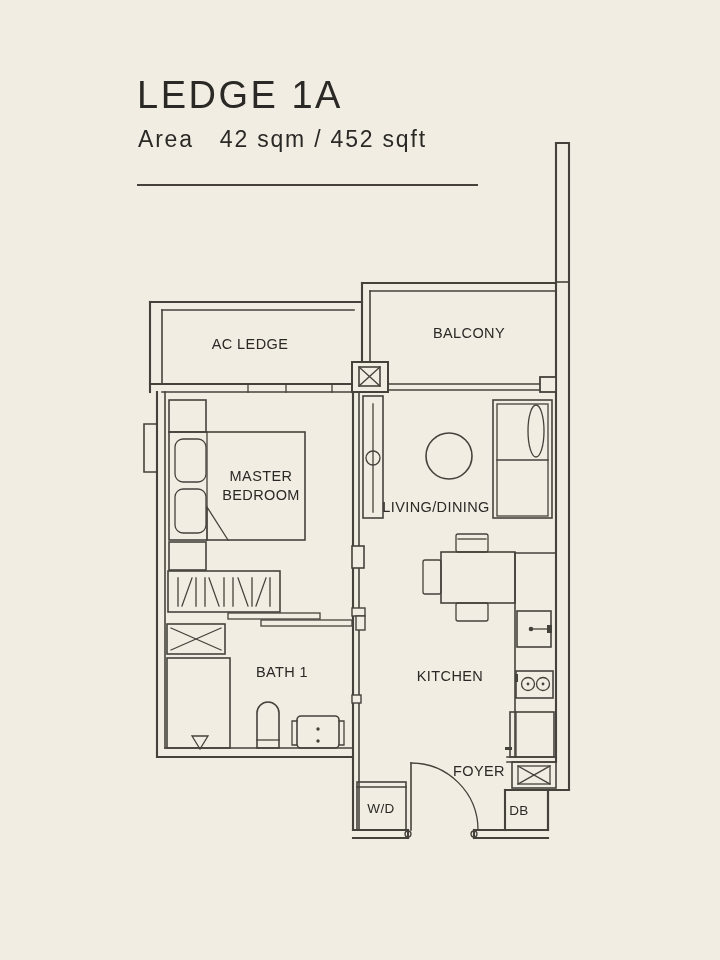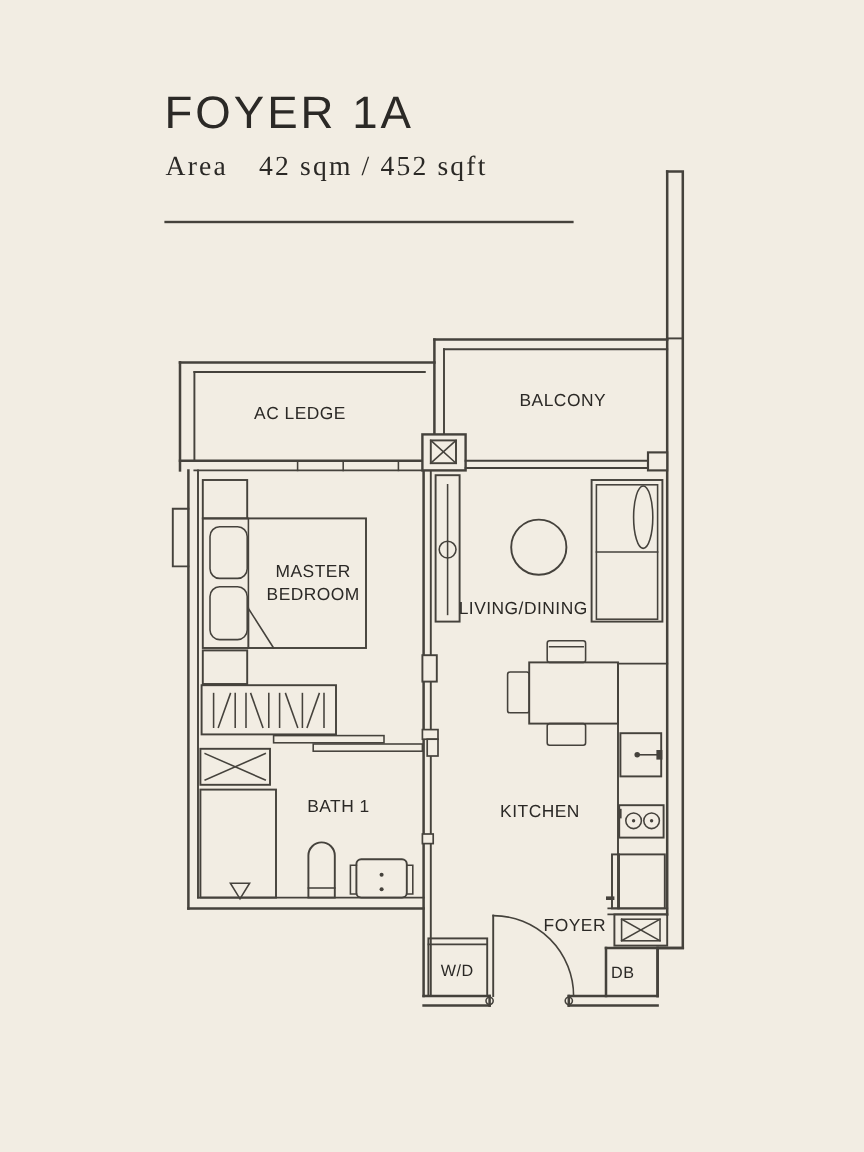--- a/index.html
+++ b/index.html
@@ -10,21 +10,21 @@
     font-family:"Liberation Sans", sans-serif;
     color:var(--ink);
     overflow:hidden;
   }
   .title {
     position:absolute; left:137px; top:74px; margin:0;
     font-size:38px; font-weight:400; letter-spacing:2.5px; color:var(--ink);
   }
   .area-line {
     position:absolute; left:138px; top:126px;
-    font-size:23px; letter-spacing:1.8px; color:var(--ink);font-family:Liberation Serif, serif;
+    font-size:23px; letter-spacing:1.8px; color:var(--ink);
   }
   .area-line .gap { display:inline-block; width:26px; }
   .rule {
     position:absolute; left:137px; top:184px; width:341px; height:2px;
     background:var(--line);
   }
   svg.plan { position:absolute; left:0; top:0; width:720px; height:960px; }
   .w   { fill:none; stroke:var(--line); stroke-width:2.1; stroke-linecap:square; }
   .w1  { fill:none; stroke:var(--line); stroke-width:1.6; stroke-linecap:square; }
   .w0  { fill:none; stroke:var(--line); stroke-width:1.3; stroke-linecap:square; }
@@ -33,21 +33,21 @@
   .lbl {
     font-family:"Liberation Sans", sans-serif;
     font-size:14.5px; letter-spacing:0.4px; fill:var(--ink); font-weight:500;
     text-anchor:middle;
   }
   .lbl-sm { font-size:13.5px; }
 </style>
 </head>
 <body>
 
-<h1 class="title">FOYER 1A</h1>
+<h1 class="title">LEDGE 1A</h1>
 <div class="area-line">
   <span>Area</span><span class="gap"></span><span>42 sqm / 452 sqft</span>
 </div>
 <div class="rule"></div>
 
 <svg class="plan" viewBox="0 0 720 960">
 
   <g>
 
     <polyline class="w" points="556,143 569,143 569,790 548,790 548,830"></polyline>

